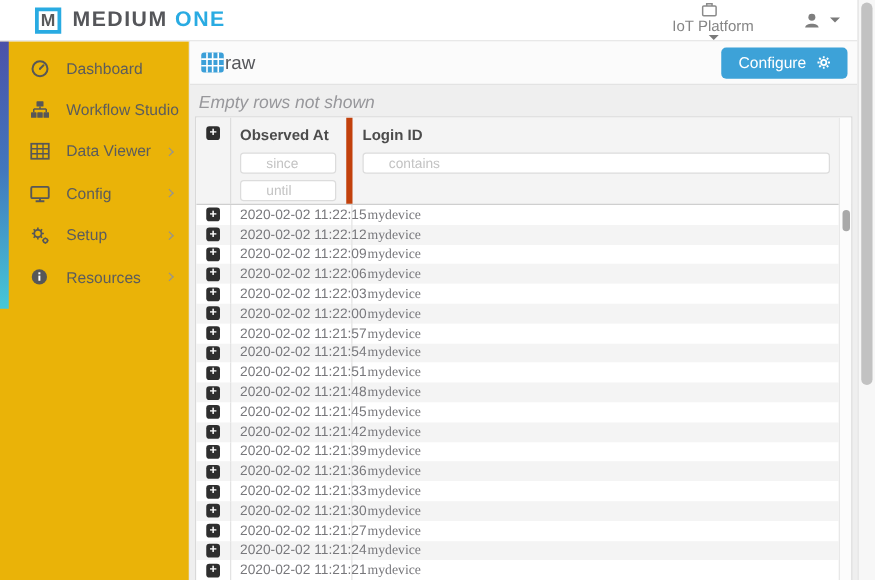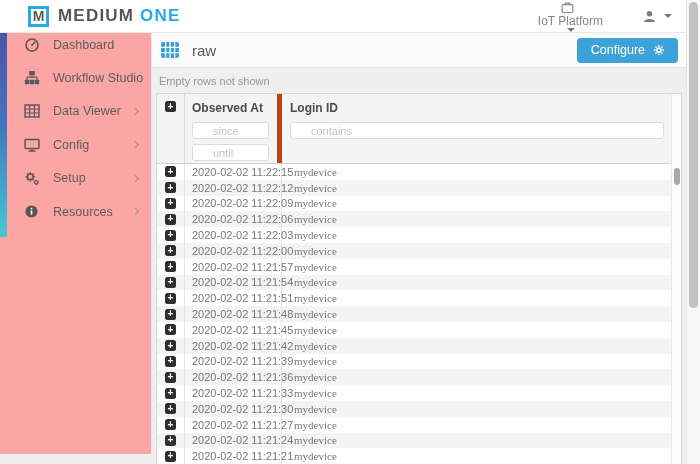--- a/index.html
+++ b/index.html
@@ -21,41 +21,41 @@
   .caret{width:0;height:0;border-left:4px solid transparent;border-right:4px solid transparent;
          border-top:4.5px solid #7a7a7a;margin-left:8px;}
   .usermenu{display:flex;align-items:center;cursor:pointer;}
 
   
   .page-scroll{position:absolute;right:0;top:0;width:14px;height:464px;background:#f7f7f7;
                border-left:1px solid #e3e3e3;z-index:6;}
   .page-thumb{position:absolute;top:2px;left:2px;width:9px;height:306px;background:#c2c2c2;border-radius:5px;}
 
   
-  .sidebar{position:absolute;left:0;top:23px;width:152px;height:431px;background:#fca5a5;
+  .sidebar{position:absolute;left:0;top:33px;width:152px;height:431px;background:#eab308;
            border-right:1px solid #e9e9e9;z-index:3;}
   .strip{position:absolute;left:0;top:0;width:7px;height:214px;
          background:linear-gradient(180deg,#4b51a8 0%,#4277bd 48%,#46c8d7 100%);}
   .nav{padding-top:5px;}
   .nav-item{position:relative;height:33.4px;display:flex;align-items:center;padding-left:23px;
             color:#5c5c5c;font-size:12.5px;cursor:pointer;}
   .nicon{width:17px;height:17px;margin-right:13px;display:flex;align-items:center;justify-content:center;color:#575757;flex:0 0 auto;}
   .chev{position:absolute;right:13px;top:14px;width:5px;height:5px;border-top:1.6px solid #939393;
         border-right:1.6px solid #939393;transform:rotate(45deg);}
 
   
   .main{position:absolute;left:152px;top:33px;width:534px;height:431px;}
   .title-bar{height:35px;background:#fbfbfb;border-bottom:1px solid #e3e3e3;
              display:flex;align-items:center;padding:0 8px;}
-  .title{margin-left:12px;font-size:15px;color:#56575b;}
+  .title{font-size:15px;color:#56575b;}
   .configure{margin-left:auto;background:#3da2d8;color:#fff;border:none;border-radius:4px;
              font-size:12.5px;padding:5px 13px 6px 14px;display:flex;align-items:center;gap:8px;
              font-family:inherit;cursor:pointer;}
-  .note{height:25px;display:flex;align-items:center;padding-left:7px;font-size:11px;
-        color:#97979b;}
+  .note{height:25px;display:flex;align-items:center;padding-left:7px;font-size:14px;
+        font-style:italic;color:#97979b;}
 
   
   .table-card{position:absolute;left:4px;right:4px;top:60px;bottom:-8px;background:#fff;
               border:1px solid #d9d9d9;overflow:hidden;}
   .thead{height:70px;background:#f4f4f4;border-bottom:1px solid #cfcfcf;display:flex;padding-right:10px;}
   .th-expand{width:28px;border-right:1px solid #dddddd;display:flex;justify-content:center;
              padding-top:7px;flex:0 0 auto;}
   .th-obs{width:97px;border-right:5px solid #c2410c;padding:7px 8px 0 7px;flex:0 0 auto;}
   .th-login{flex:1;padding:7px 7px 0 8px;min-width:0;}
   .col-label{font-size:12px;color:#4c4c4c;font-weight:bold;margin-bottom:7px;white-space:nowrap;}

